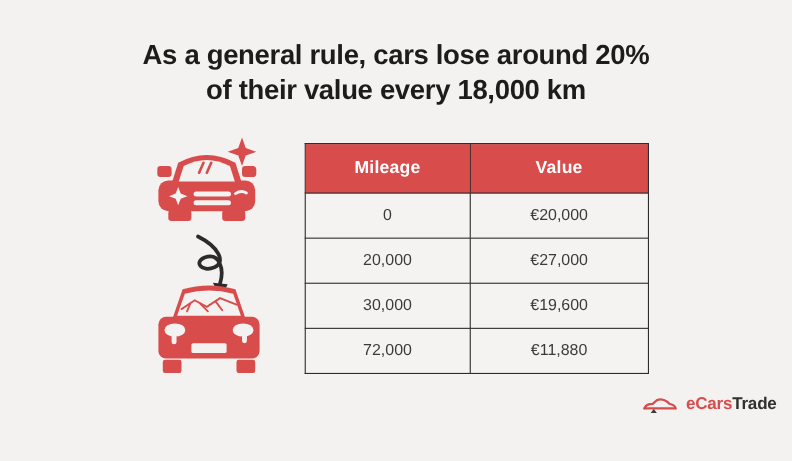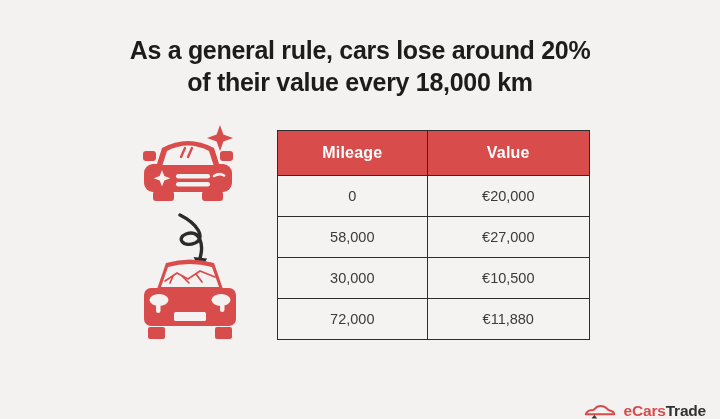--- a/index.html
+++ b/index.html
@@ -56,21 +56,21 @@
     background: #f4f3f1;
     color: #3b3b3b;
     font-size: 14.5px;
     font-weight: 400;
   }
 
   
   .logo {
     position: absolute;
     right: 14px;
-    top: 402px;
+    top: 359px;
     display: flex;
     align-items: center;
     gap: 8px;
   }
   .logo-text { font-size: 15.5px; font-weight: 700; letter-spacing: -0.2px; }
   .logo-red { color: #d84c4c; }
   .logo-dark { color: #33312f; }
 </style>
 </head>
 <body>
@@ -147,26 +147,26 @@
           <th>Mileage</th>
           <th>Value</th>
         </tr>
       </thead>
       <tbody>
         <tr>
           <td>0</td>
           <td>€20,000</td>
         </tr>
         <tr>
-          <td>58,000</td>
+          <td>20,000</td>
           <td>€27,000</td>
         </tr>
         <tr>
           <td>30,000</td>
-          <td>€10,500</td>
+          <td>€19,600</td>
         </tr>
         <tr>
           <td>72,000</td>
           <td>€11,880</td>
         </tr>
       </tbody>
     </table>
   </div>
 
   <div class="logo">

